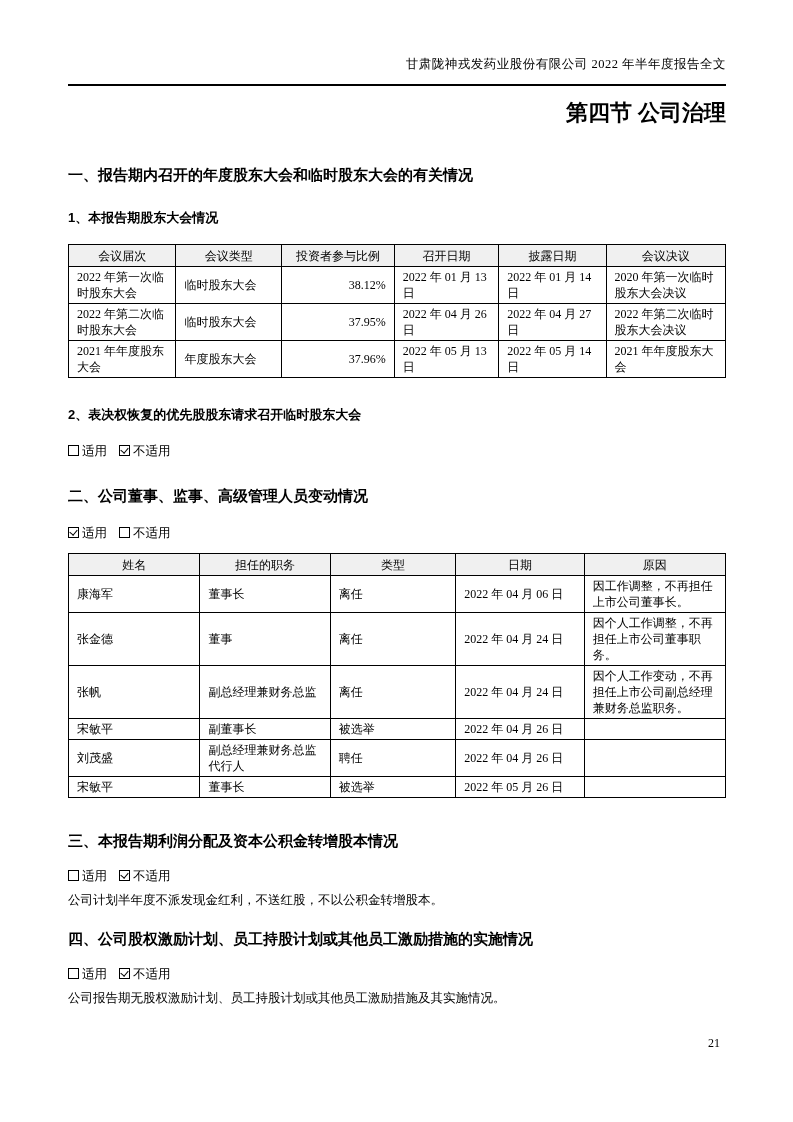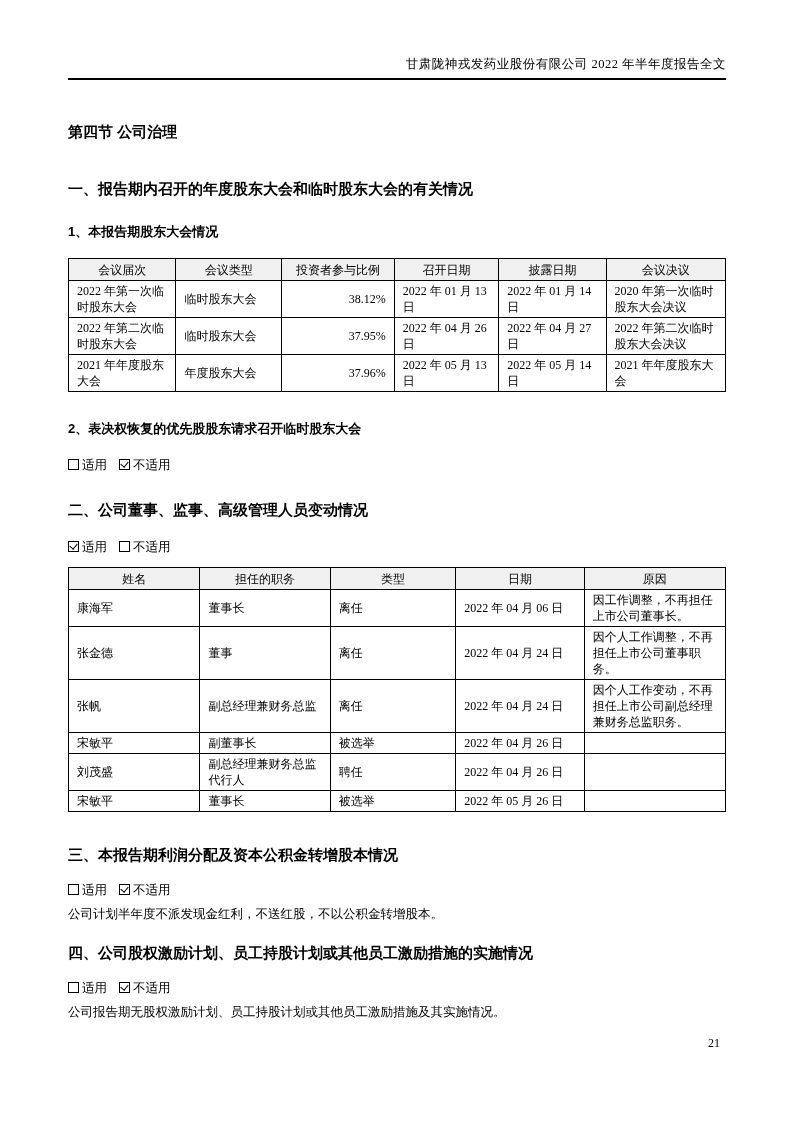--- a/index.html
+++ b/index.html
@@ -10,33 +10,33 @@
     background: #ffffff;
     margin: 0 auto;
     font-family: "Liberation Serif", "DejaVu Serif", serif;
     color: #000;
     overflow: hidden;
   }
   .content { padding: 0 67px 0 68px; }
 
   .doc-header {
     padding-top: 56px;
-    padding-bottom: 5px;
+    padding-bottom: 11px;
     text-align: right;
     font-size: 12.5px;
     border-bottom: 2px solid #000;
     letter-spacing: 0.5px;
   }
 
   .doc-title {
-    margin-top: 43px;
-    text-align: left;
+    margin-top: 12px;
+    text-align: right;
     font-family: "Liberation Sans", "DejaVu Sans", sans-serif;
     font-weight: bold;
-    font-size: 15px;
+    font-size: 22px;
   }
 
   .sec-heading {
     margin-top: 38px;
     font-family: "Liberation Sans", "DejaVu Sans", sans-serif;
     font-weight: bold;
     font-size: 15px;
   }
   .sub-heading {
     margin-top: 24px;

